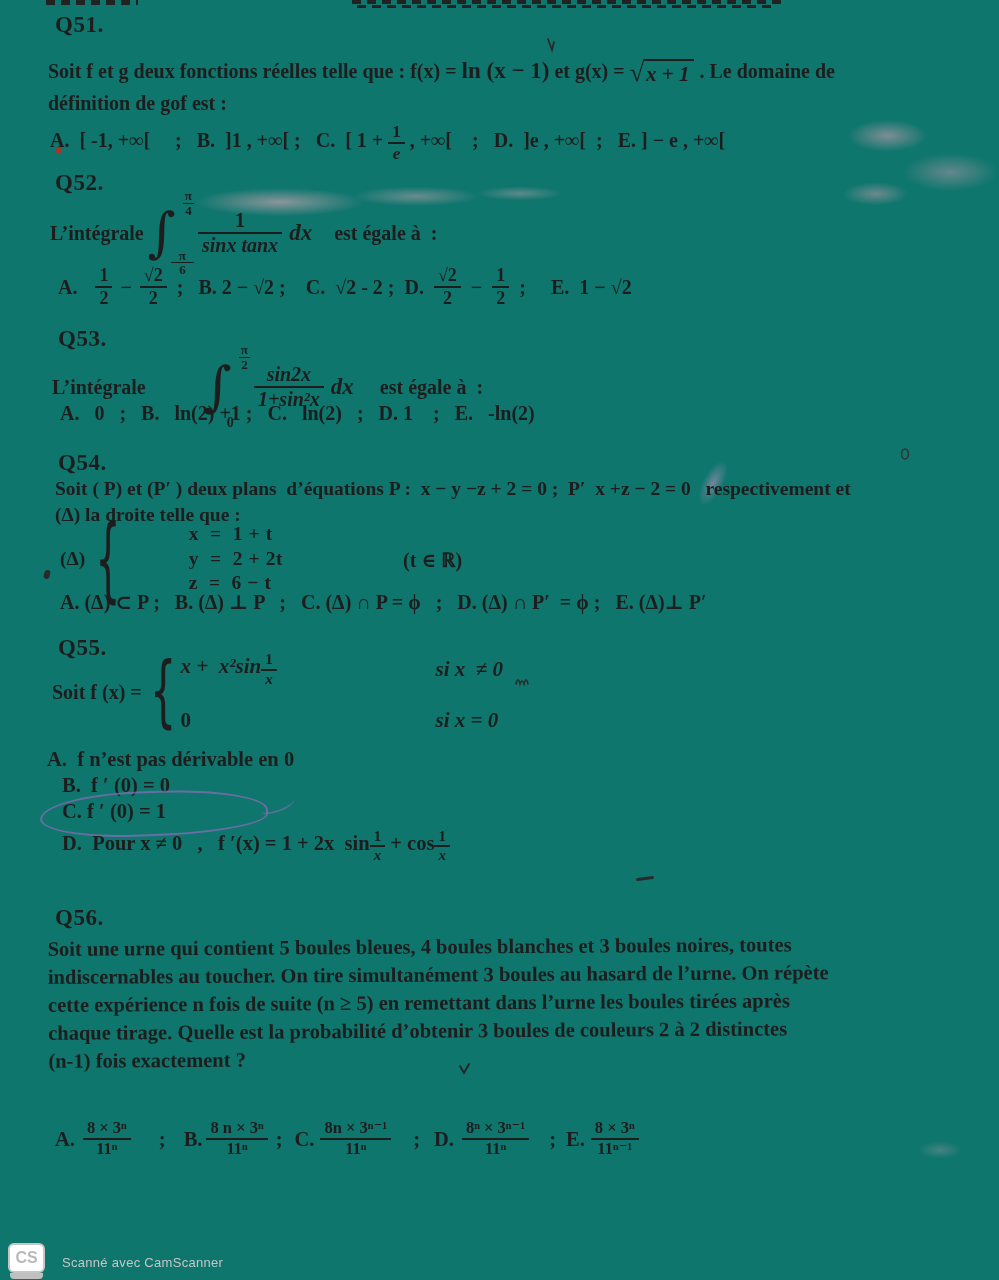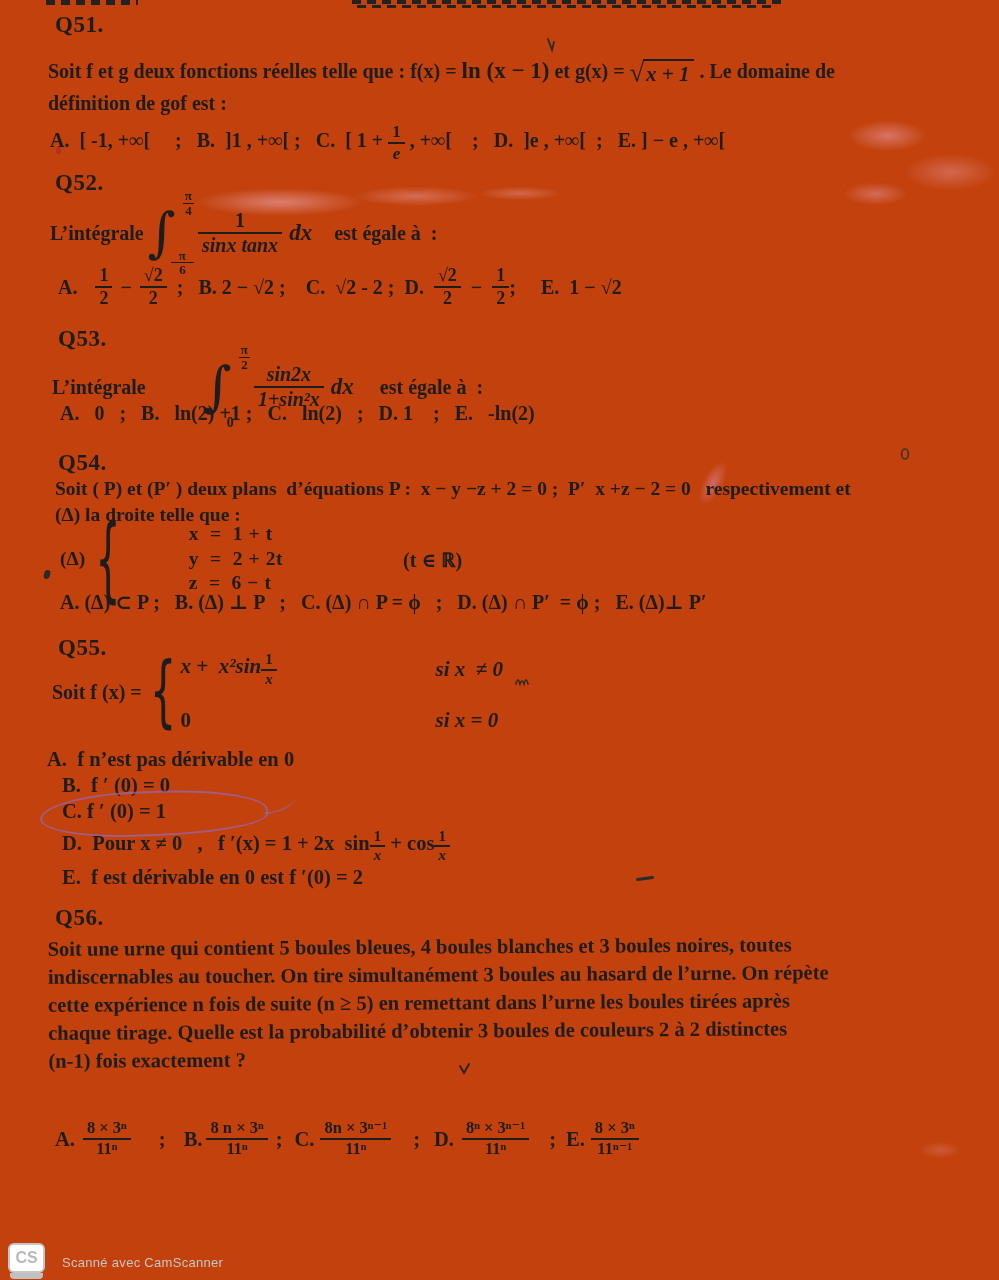--- a/index.html
+++ b/index.html
@@ -1,19 +1,19 @@
 <!DOCTYPE html>
 <html><head>
 <meta charset="utf-8">
 <style>
   * { margin:0; padding:0; box-sizing:border-box; }
   html,body { background:#ffffff; }
   .page {
     position:relative; width:999px; height:1280px; overflow:hidden;
-    background:#c2410c;
+    background:#0f766e;
     font-family:"Liberation Serif","DejaVu Serif",serif;
     color:#1d1d1d; font-weight:700;
   }
   .abs { position:absolute; }
   .t { white-space:pre-wrap; }
   .h { font-size:23px; font-weight:700; letter-spacing:.5px; }
   .b19 { font-size:19.5px; }
   .b20 { font-size:20px; }
   .b21 { font-size:20.5px; }
   .big { font-size:23px; }
@@ -138,21 +138,21 @@
     <span class="t b20" style="margin:0 10px;">;   B. 2 − √2 ;    C.  √2 - 2 ;  D.</span>
     <span class="frac md">
         <span class="fn">√2</span>
         <span class="fd">2</span>
       </span>
     <span class="t b20" style="margin:0 10px;">−</span>
     <span class="frac md">
         <span class="fn">1</span>
         <span class="fd">2</span>
       </span>
-    <span class="t b20" style="">;     E.  1 − √2</span>
+    <span class="t b20" style="margin-left:10px;">;     E.  1 − √2</span>
   </div>
 
   <div class="abs h" style="left:58px;top:326px;">Q53.</div>
   <div class="abs mathrow" style="left:52px;top:346px;height:82px;">
     <span class="t b20">L’intégrale</span>
     <span class="integral" style="margin-left:58px;">
       <span class="intsign">∫</span>
       <span class="bounds">
         <span class="sfrac btop">
             <span class="fn">π</span>
@@ -198,21 +198,20 @@
     </span>
   </div>
   <div class="abs b21 t" style="left:47px;top:748px;">A.  f n’est pas dérivable en 0</div>
   <div class="abs b21 t" style="left:62px;top:774px;">B.  f ′ (0) = 0</div>
   <div class="abs b21 t" style="left:62px;top:800px;">C. f ′ (0) = 1</div>
   <div class="abs pen" style="left:40px;top:791px;width:228px;height:45px;border:2.5px solid rgba(145,105,185,.7);border-radius:48% 52% 55% 45% / 60% 55% 45% 50%;transform:rotate(-2deg);"></div>
   <div class="abs pen" style="left:260px;top:798px;width:36px;height:14px;border-bottom:2.5px solid rgba(145,105,185,.5);border-radius:0 0 70% 30%;transform:rotate(-14deg);"></div>
   <div class="abs b21" style="left:62px;top:828px;">
     <span class="t">D.  Pour x ≠ 0   ,   f ′(x) = 1 + 2x  sin</span><span class="frac tiny it"><span class="fn" style="font-style:normal;">1</span><span class="fd">x</span></span><span class="t"> + cos</span><span class="frac tiny it"><span class="fn" style="font-style:normal;">1</span><span class="fd">x</span></span>
   </div>
-  <div class="abs b21 t" style="left:62px;top:866px;">E.  f est dérivable en 0 est f ′(0) = 2</div>
   <div class="abs" style="left:636px;top:877px;width:18px;height:3px;background:#2a2a2a;transform:rotate(-8deg);border-radius:2px;"></div>
 
   <div class="abs h" style="left:55px;top:905px;">Q56.</div>
   <div class="abs q56para b21" style="left:48px;top:932px;width:940px;line-height:28px;transform:rotate(-0.35deg);">
     <span class="t">Soit une urne qui contient 5 boules bleues, 4 boules blanches et 3 boules noires, toutes</span>
     <span class="t">indiscernables au toucher. On tire simultanément 3 boules au hasard de l’urne. On répète</span>
     <span class="t">cette expérience n fois de suite (n ≥ 5) en remettant dans l’urne les boules tirées après</span>
     <span class="t">chaque tirage. Quelle est la probabilité d’obtenir 3 boules de couleurs 2 à 2 distinctes</span>
     <span class="t">(n-1) fois exactement ?</span>
   </div>

